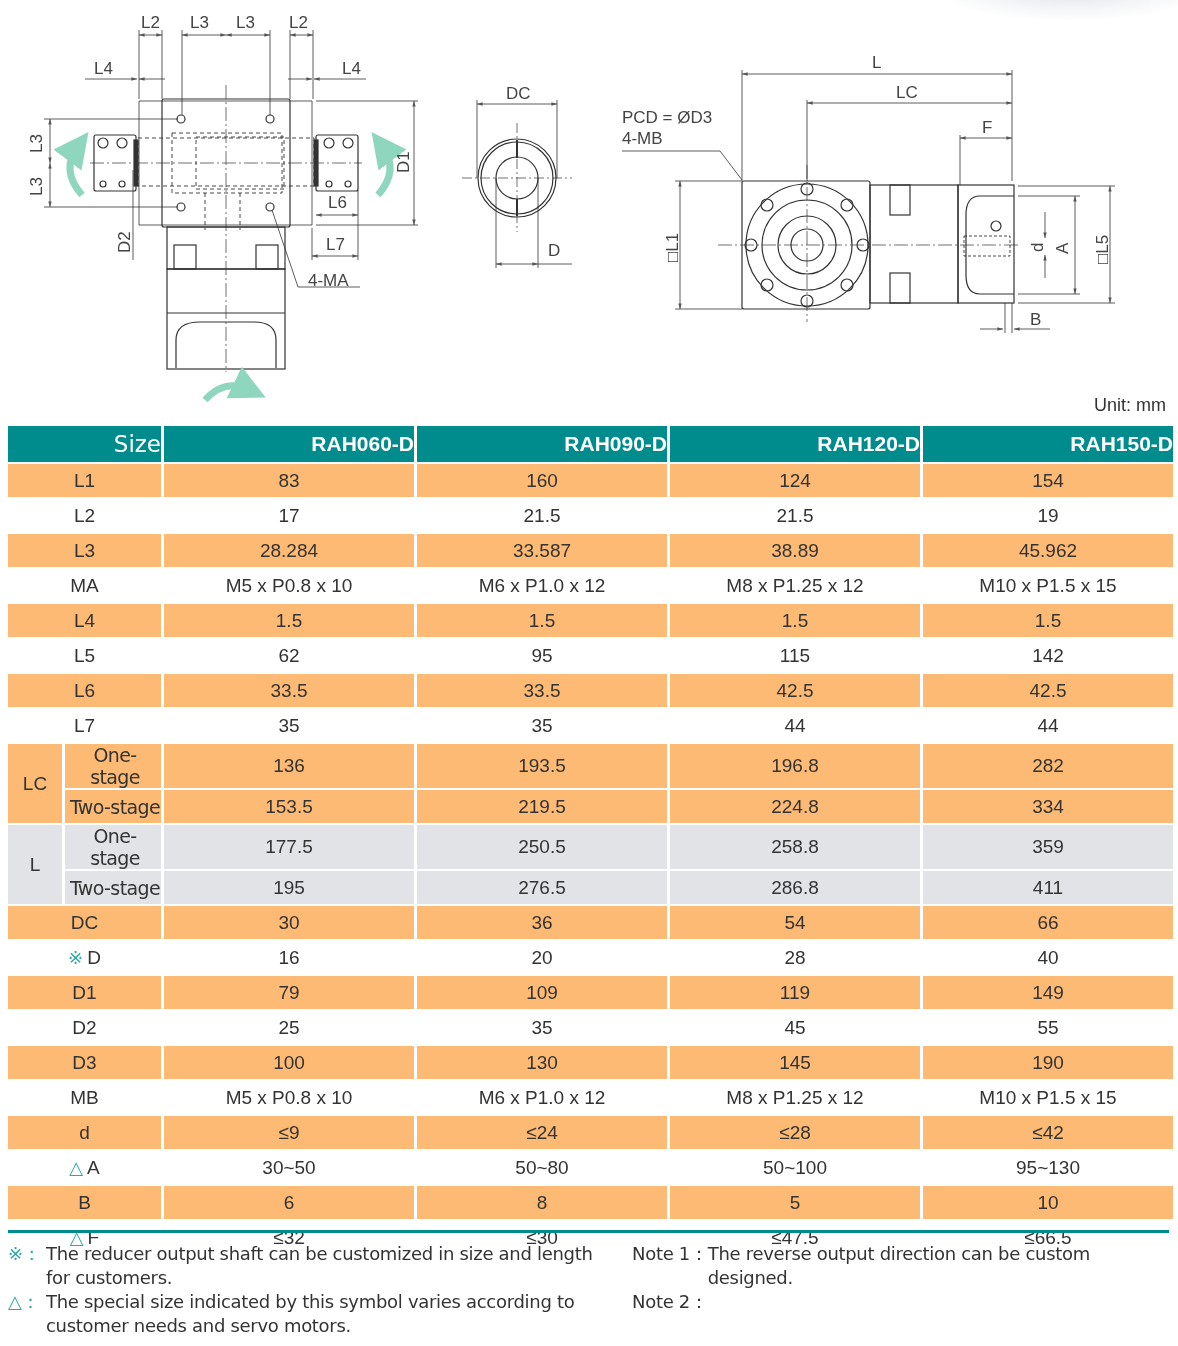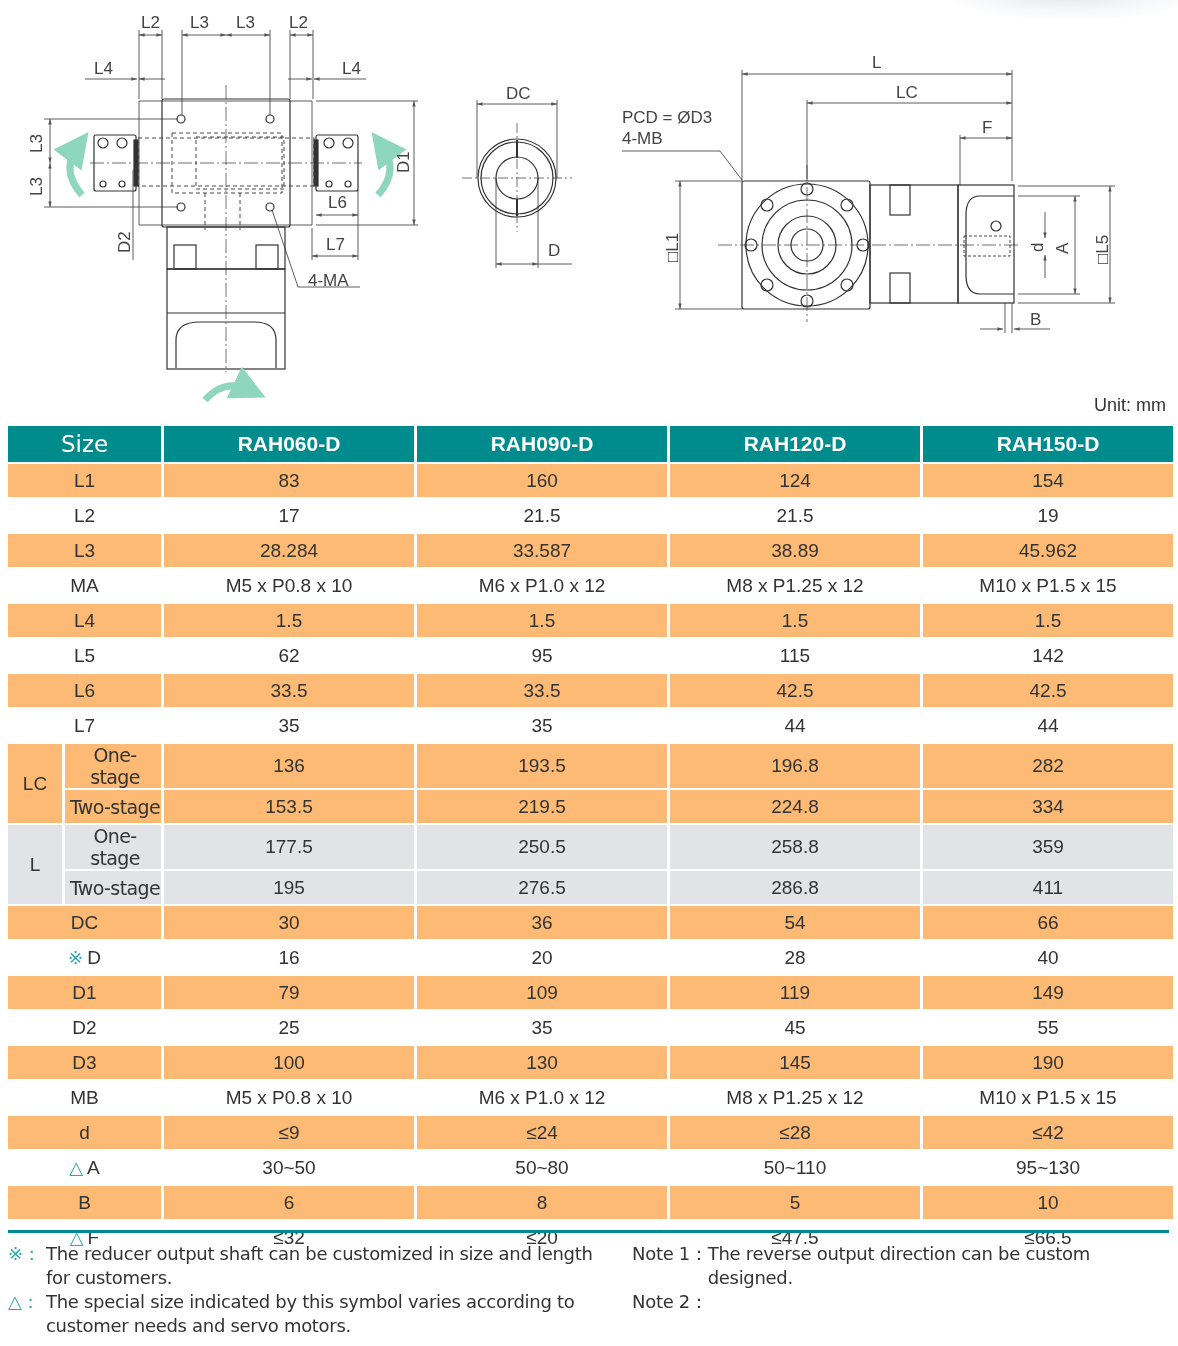--- a/index.html
+++ b/index.html
@@ -7,21 +7,21 @@
          font-family: "Liberation Sans", "DejaVu Sans", sans-serif; color: #333; }
   .glow { position: absolute; left: 940px; top: -40px; width: 260px; height: 60px;
           border-radius: 50%; background: radial-gradient(ellipse at center, #dfe3e8 0%, rgba(240,242,245,0.6) 50%, rgba(255,255,255,0) 75%); }
   .drawings { position: absolute; left: 0; top: 0; width: 1178px; height: 410px; }
   .drawings svg { position: absolute; left: 0; top: 0; }
   .dim-text { font-family: "Liberation Sans", sans-serif; font-size: 17px; fill: #444; }
   .unit { position: absolute; right: 12px; top: 395px; font-size: 18px; color: #333; }
   table.spec { position: absolute; left: 8px; top: 426px; width: 1161px;
                border-collapse: separate; border-spacing: 3px 2px; margin: -2px -3px; table-layout: fixed; }
   table.spec th { background: #008c8c; color: #fff; font-weight: bold; font-size: 21px;
-                  height: 36px; padding: 0; text-align: center; }
+                  height: 36px; padding: 0; text-align: right; }
   table.spec th.size-h { font-weight: normal; font-size: 23px; font-family: "DejaVu Sans", sans-serif; }
   table.spec td { height: 33px; padding: 0; text-align: center; font-size: 19px; color: #333; }
   tr.odd td { background: #fdba74; }
   tr.even td { background: #ffffff; }
   tr.grp td { background: #e2e3e7; }
   td.sub { font-family: "DejaVu Sans", sans-serif; font-size: 18px; text-align: left; padding-left: 4px !important; letter-spacing: -0.6px; }
   td.grpcell { font-size: 20px; }
   .mark { color: #2fa7a7; font-size: 18px; margin-right: 4px; }
   .bottom-line { position: absolute; left: 8px; top: 1230px; width: 1161px; height: 3px; background: #008c8c; }
   .notes { position: absolute; top: 1242px; font-family: "DejaVu Sans", sans-serif; font-size: 18px; color: #333; line-height: 24px; letter-spacing: -0.3px; }
@@ -391,34 +391,34 @@
         <td colspan="2"><span>d</span></td>
         <td>≤9</td>
         <td>≤24</td>
         <td>≤28</td>
         <td>≤42</td>
       </tr>
       <tr class="even">
         <td colspan="2"><span class="mark">△</span><span>A</span></td>
         <td>30~50</td>
         <td>50~80</td>
-        <td>50~110</td>
+        <td>50~100</td>
         <td>95~130</td>
       </tr>
       <tr class="odd">
         <td colspan="2"><span>B</span></td>
         <td>6</td>
         <td>8</td>
         <td>5</td>
         <td>10</td>
       </tr>
       <tr class="even">
         <td colspan="2"><span class="mark">△</span><span>F</span></td>
         <td>≤32</td>
-        <td>≤20</td>
+        <td>≤30</td>
         <td>≤47.5</td>
         <td>≤66.5</td>
       </tr>
     </tbody>
 </table>
 
 <div class="bottom-line"></div>
 
 <div class="notes notes-left">
   <div class="row">

